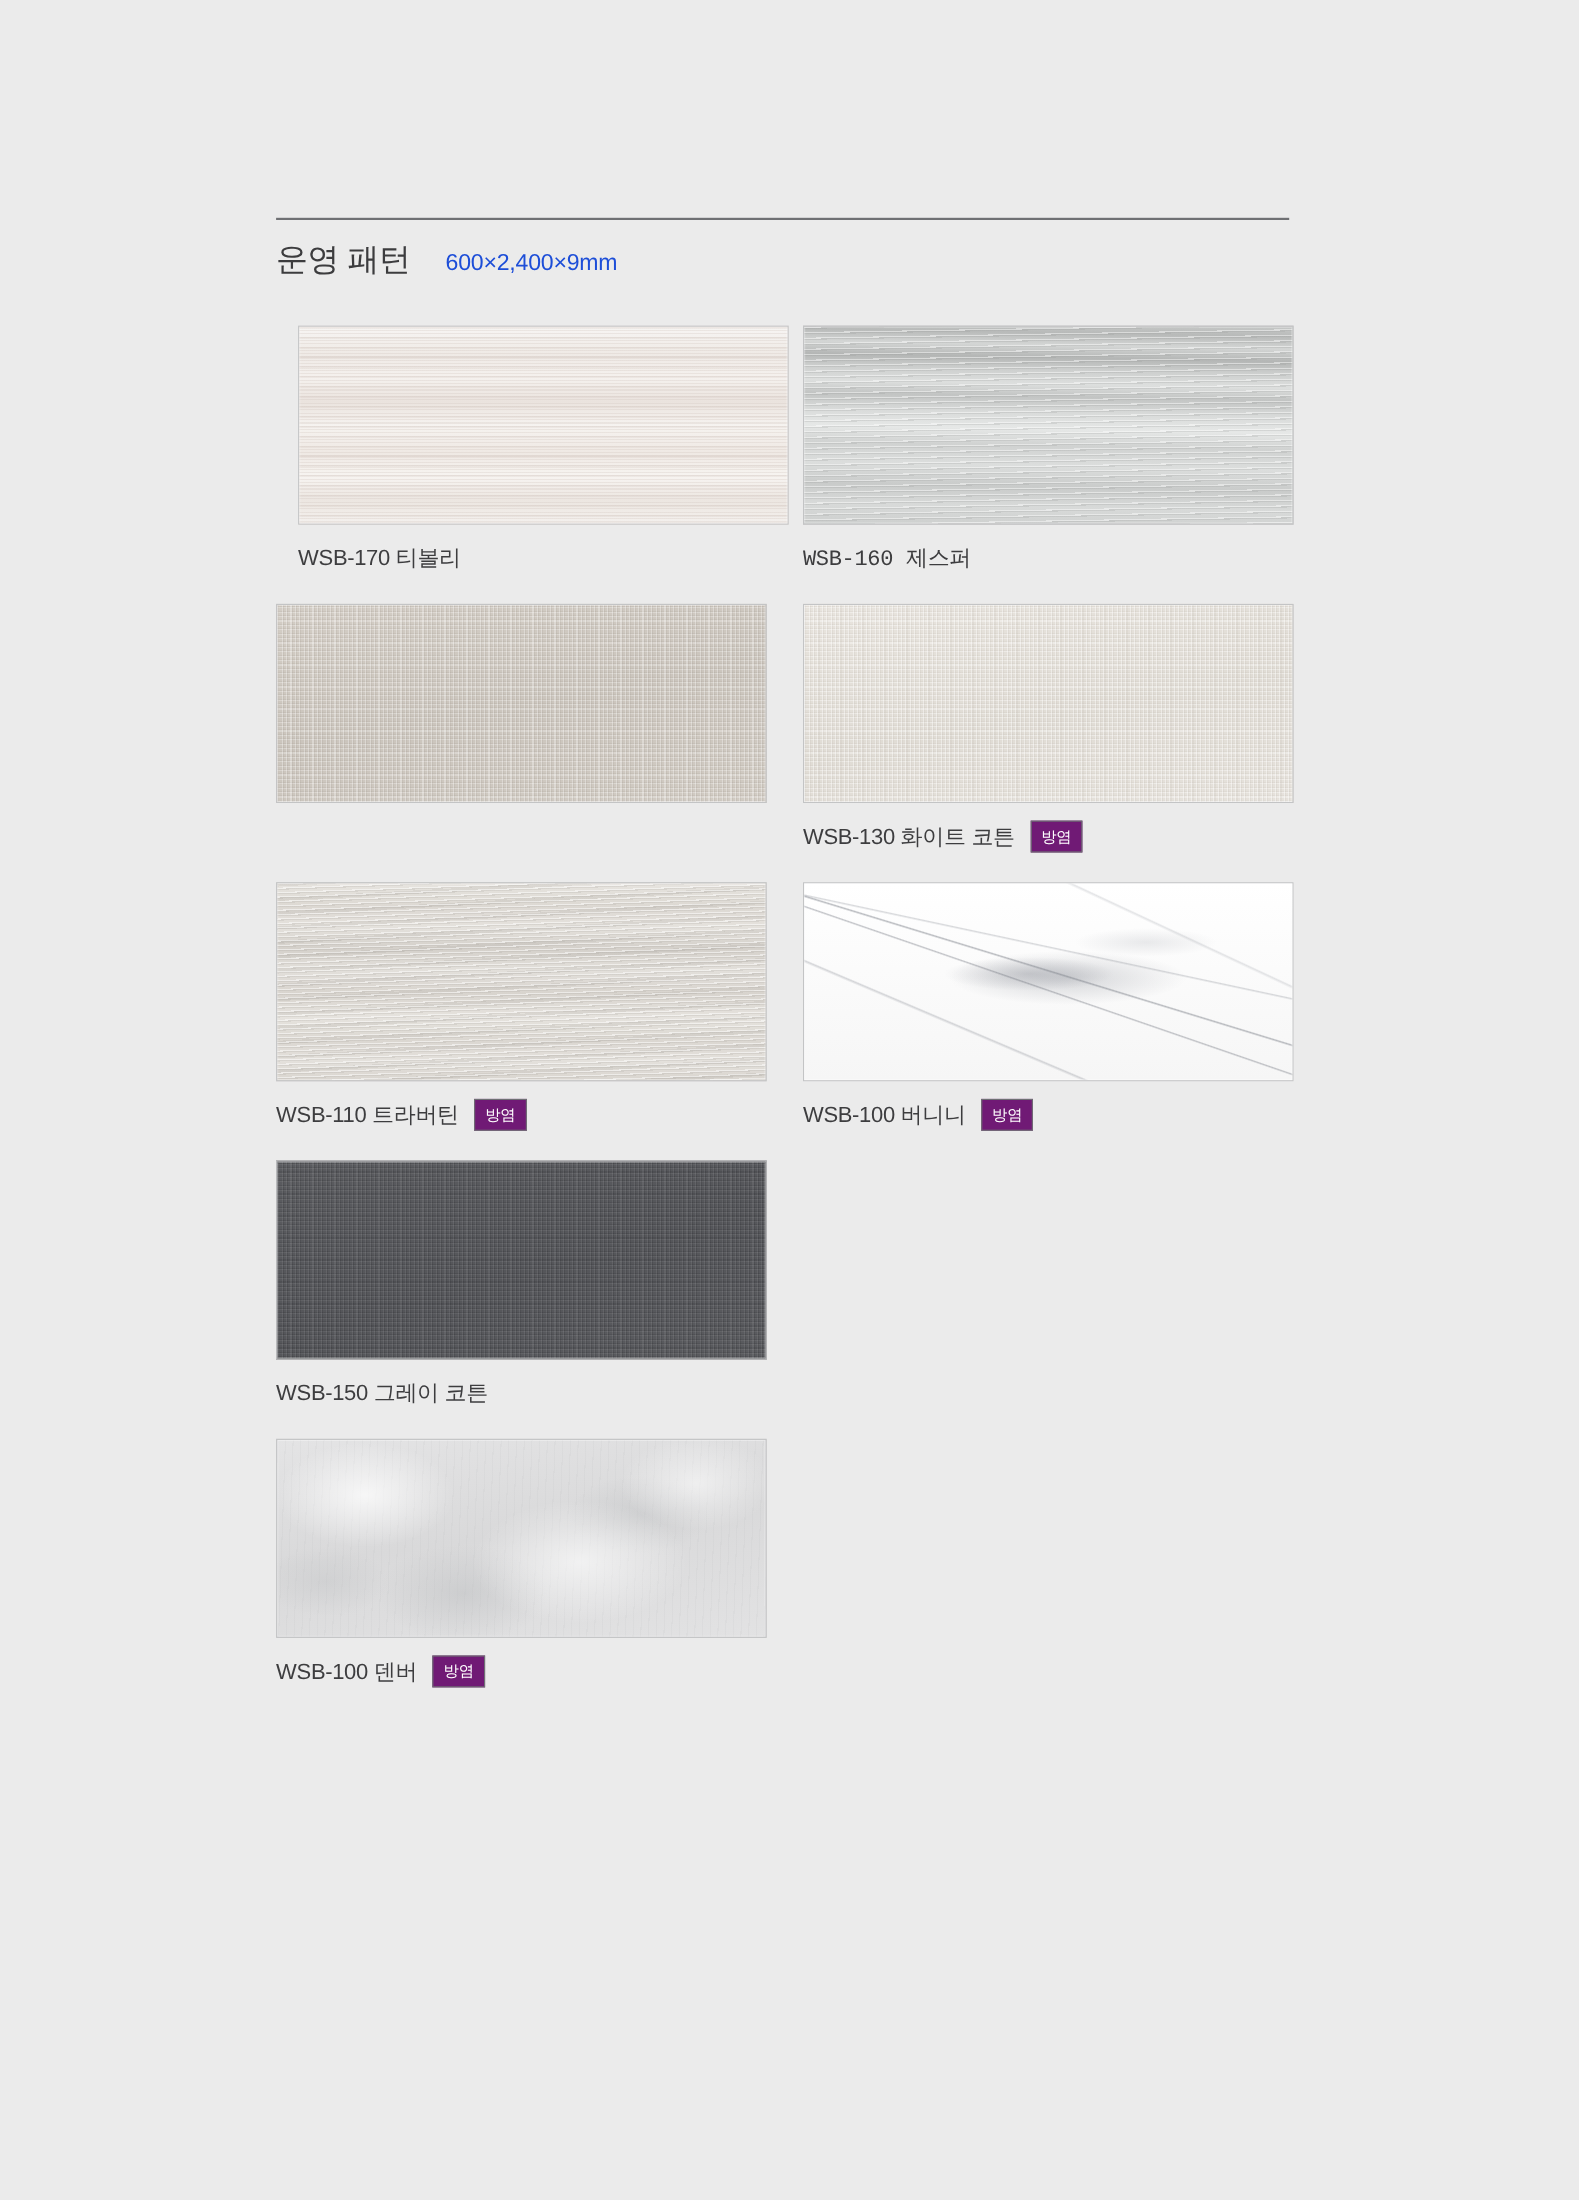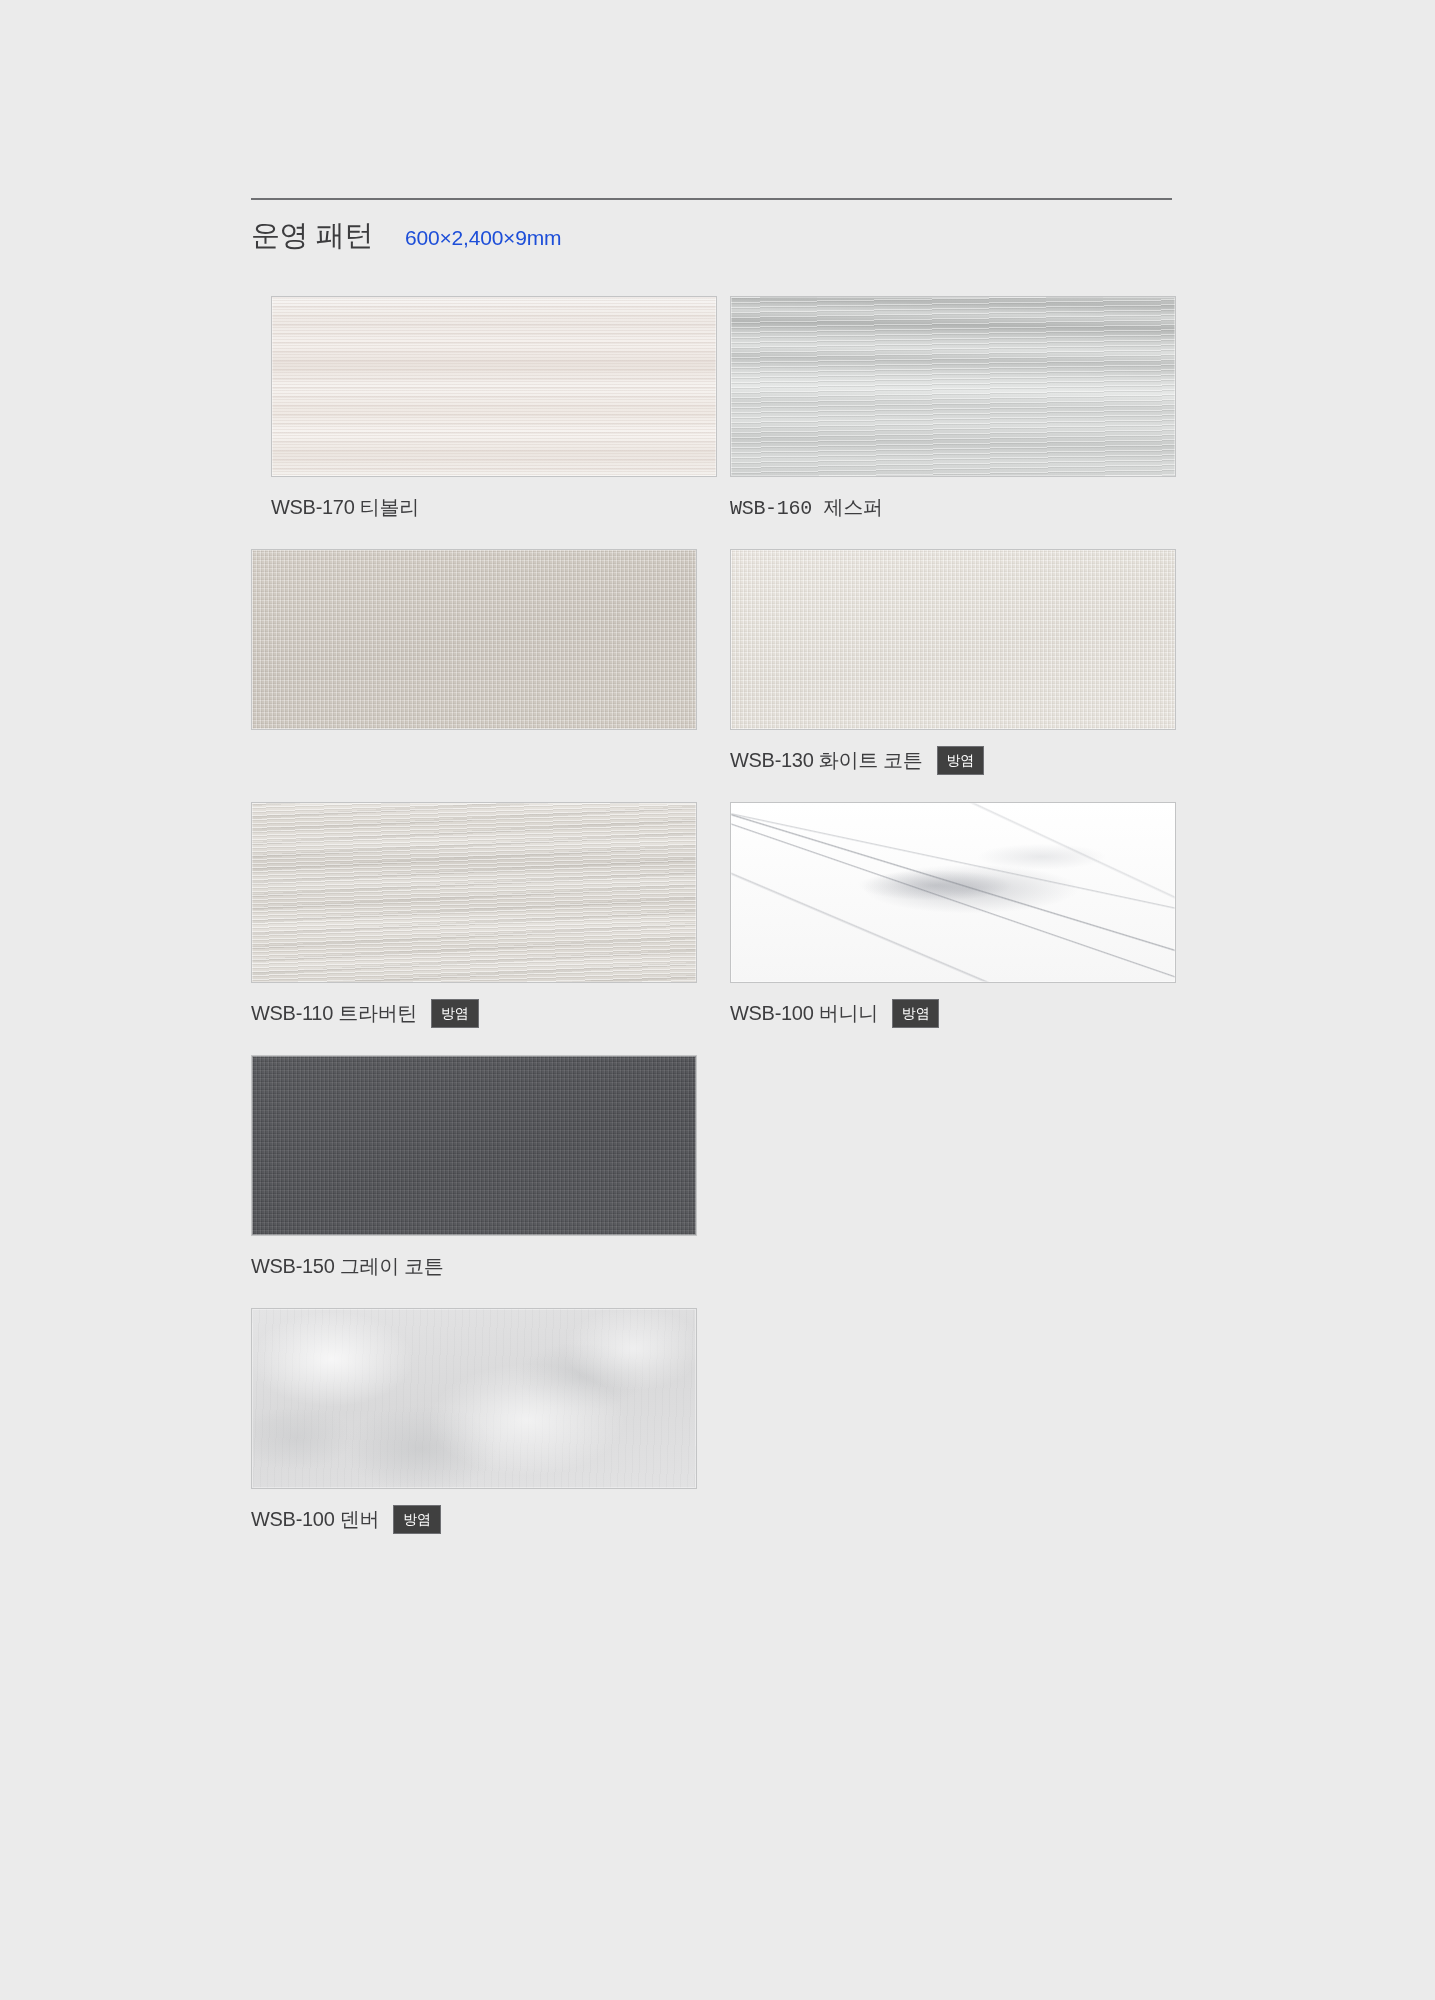--- a/index.html
+++ b/index.html
@@ -40,21 +40,21 @@
   }
   .caption{
     display:flex;align-items:center;
     margin-top:17px;height:26px;
   }
   .caption-text{
     font-size:20px;color:#3d3d3f;letter-spacing:-0.3px;white-space:nowrap;
   }
   .badge{
     display:inline-block;margin-left:14px;
-    background:#404040;color:#ffffff;
+    background:#701a75;color:#ffffff;
     font-size:14px;line-height:1;
     padding:6px 9px 7px;
     letter-spacing:-0.2px;
     border:1px solid #6e6f73;
     box-sizing:border-box;
   }
 
   
   
   .tex-tivoli{

